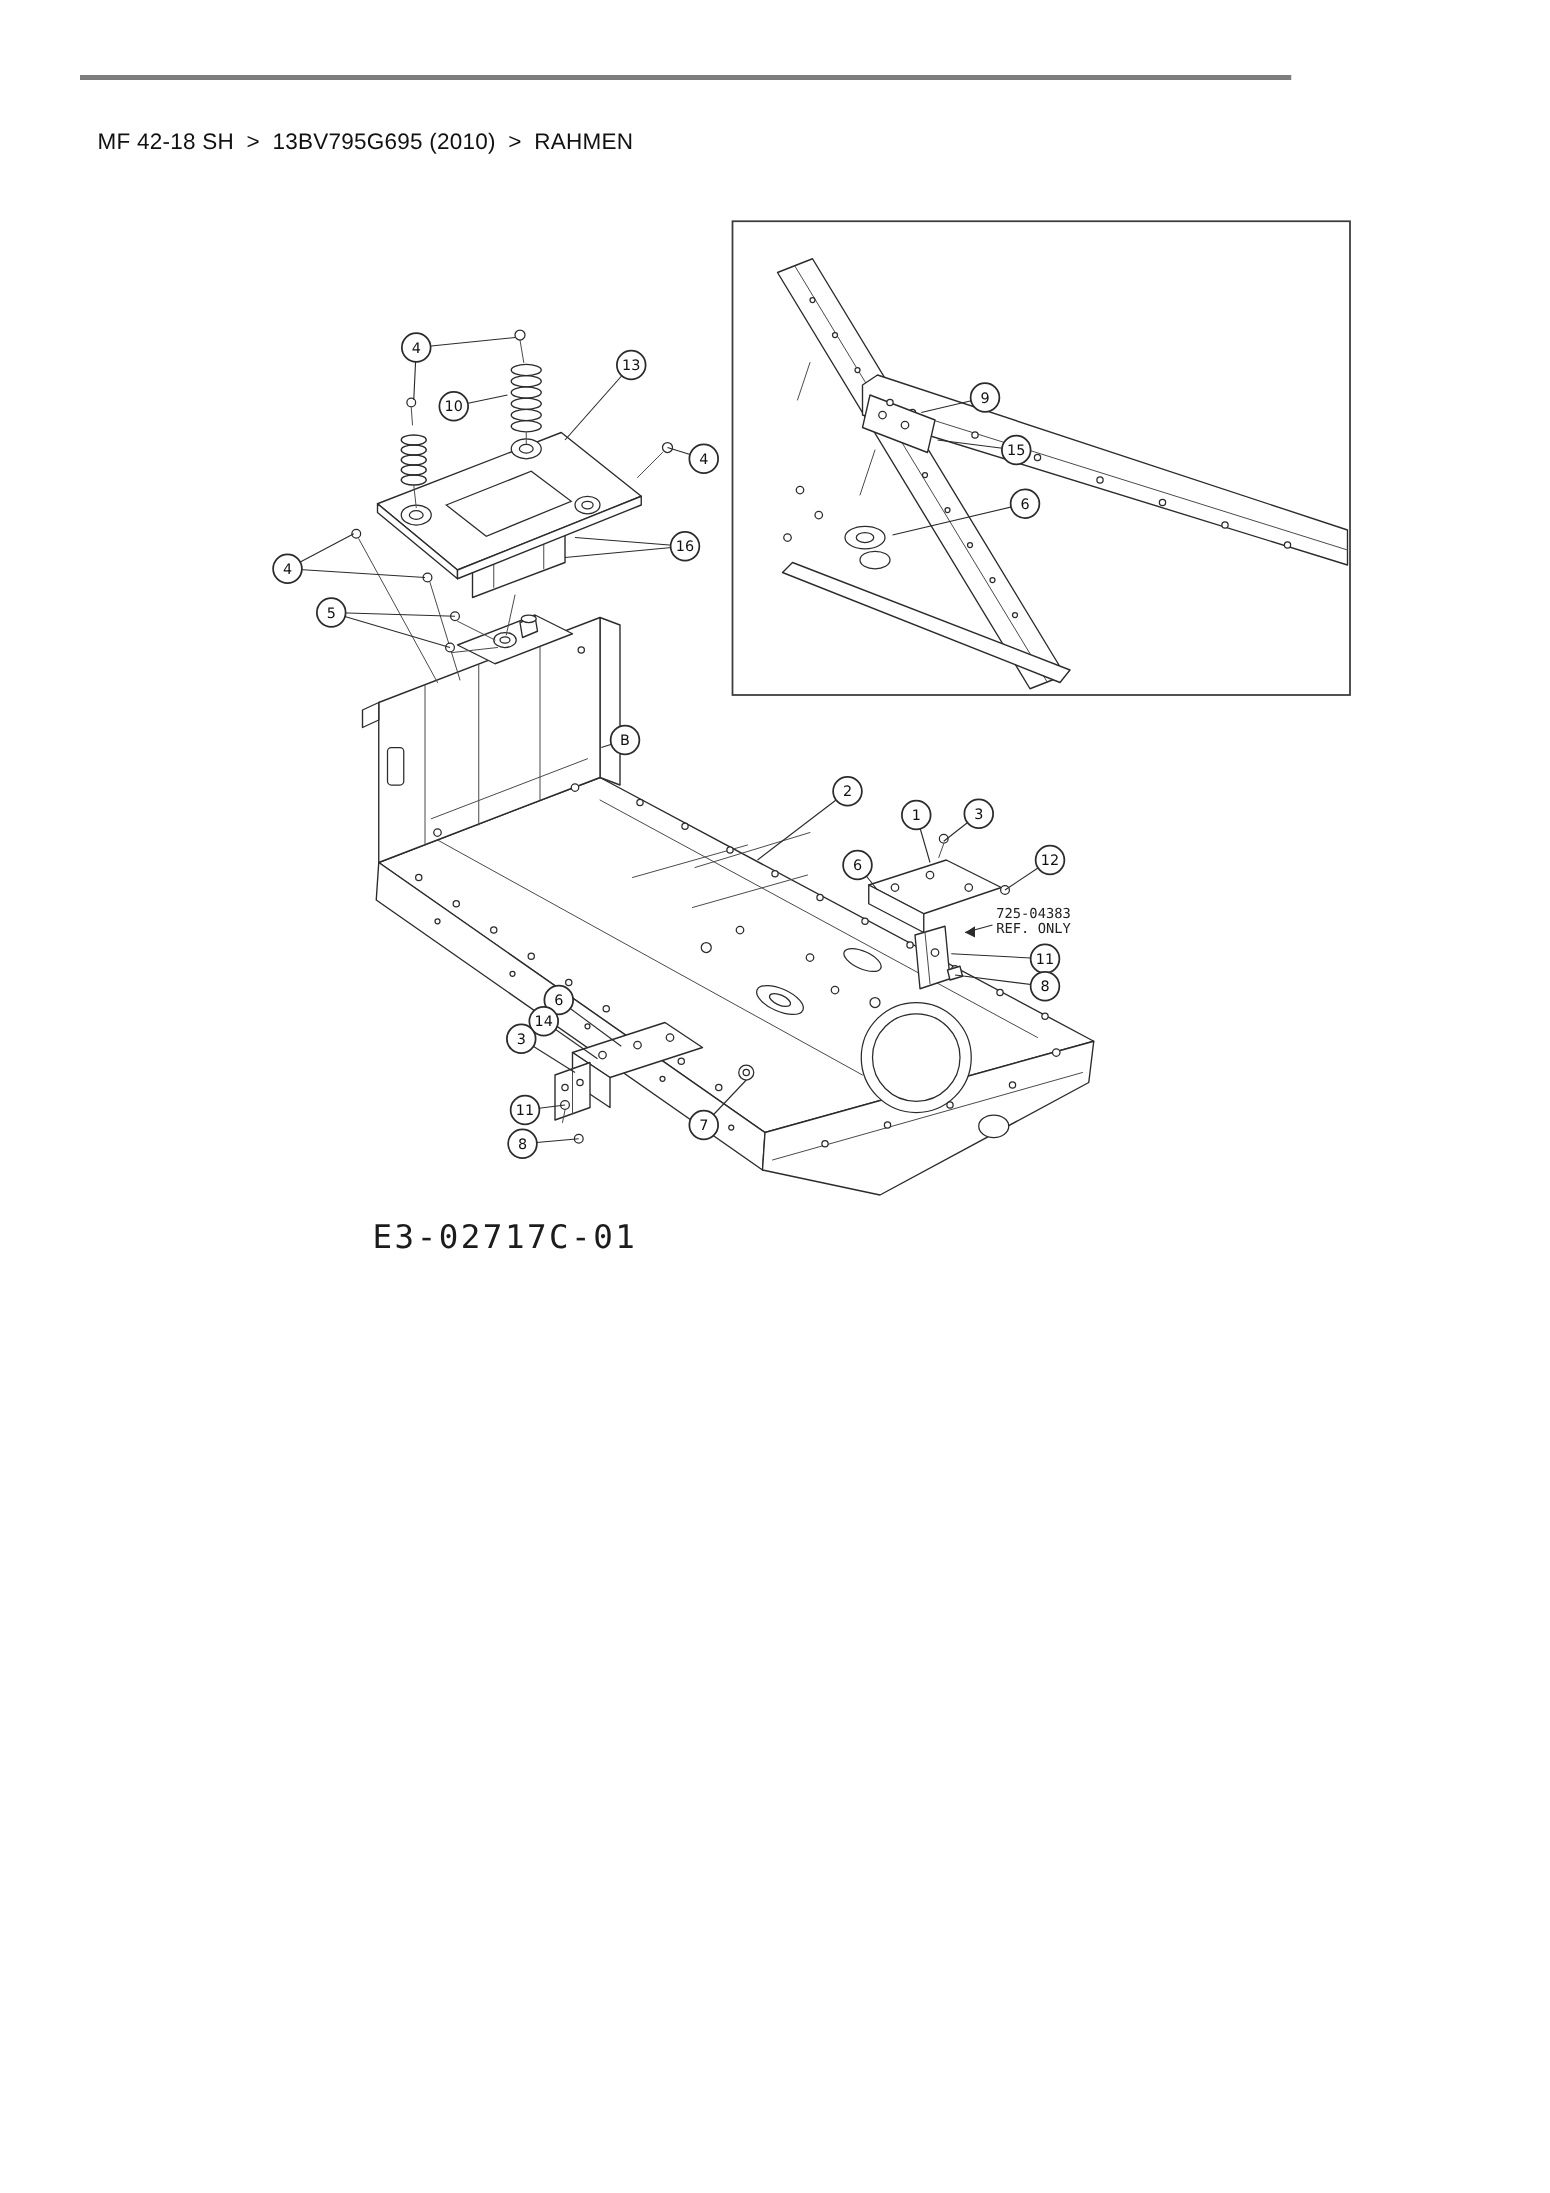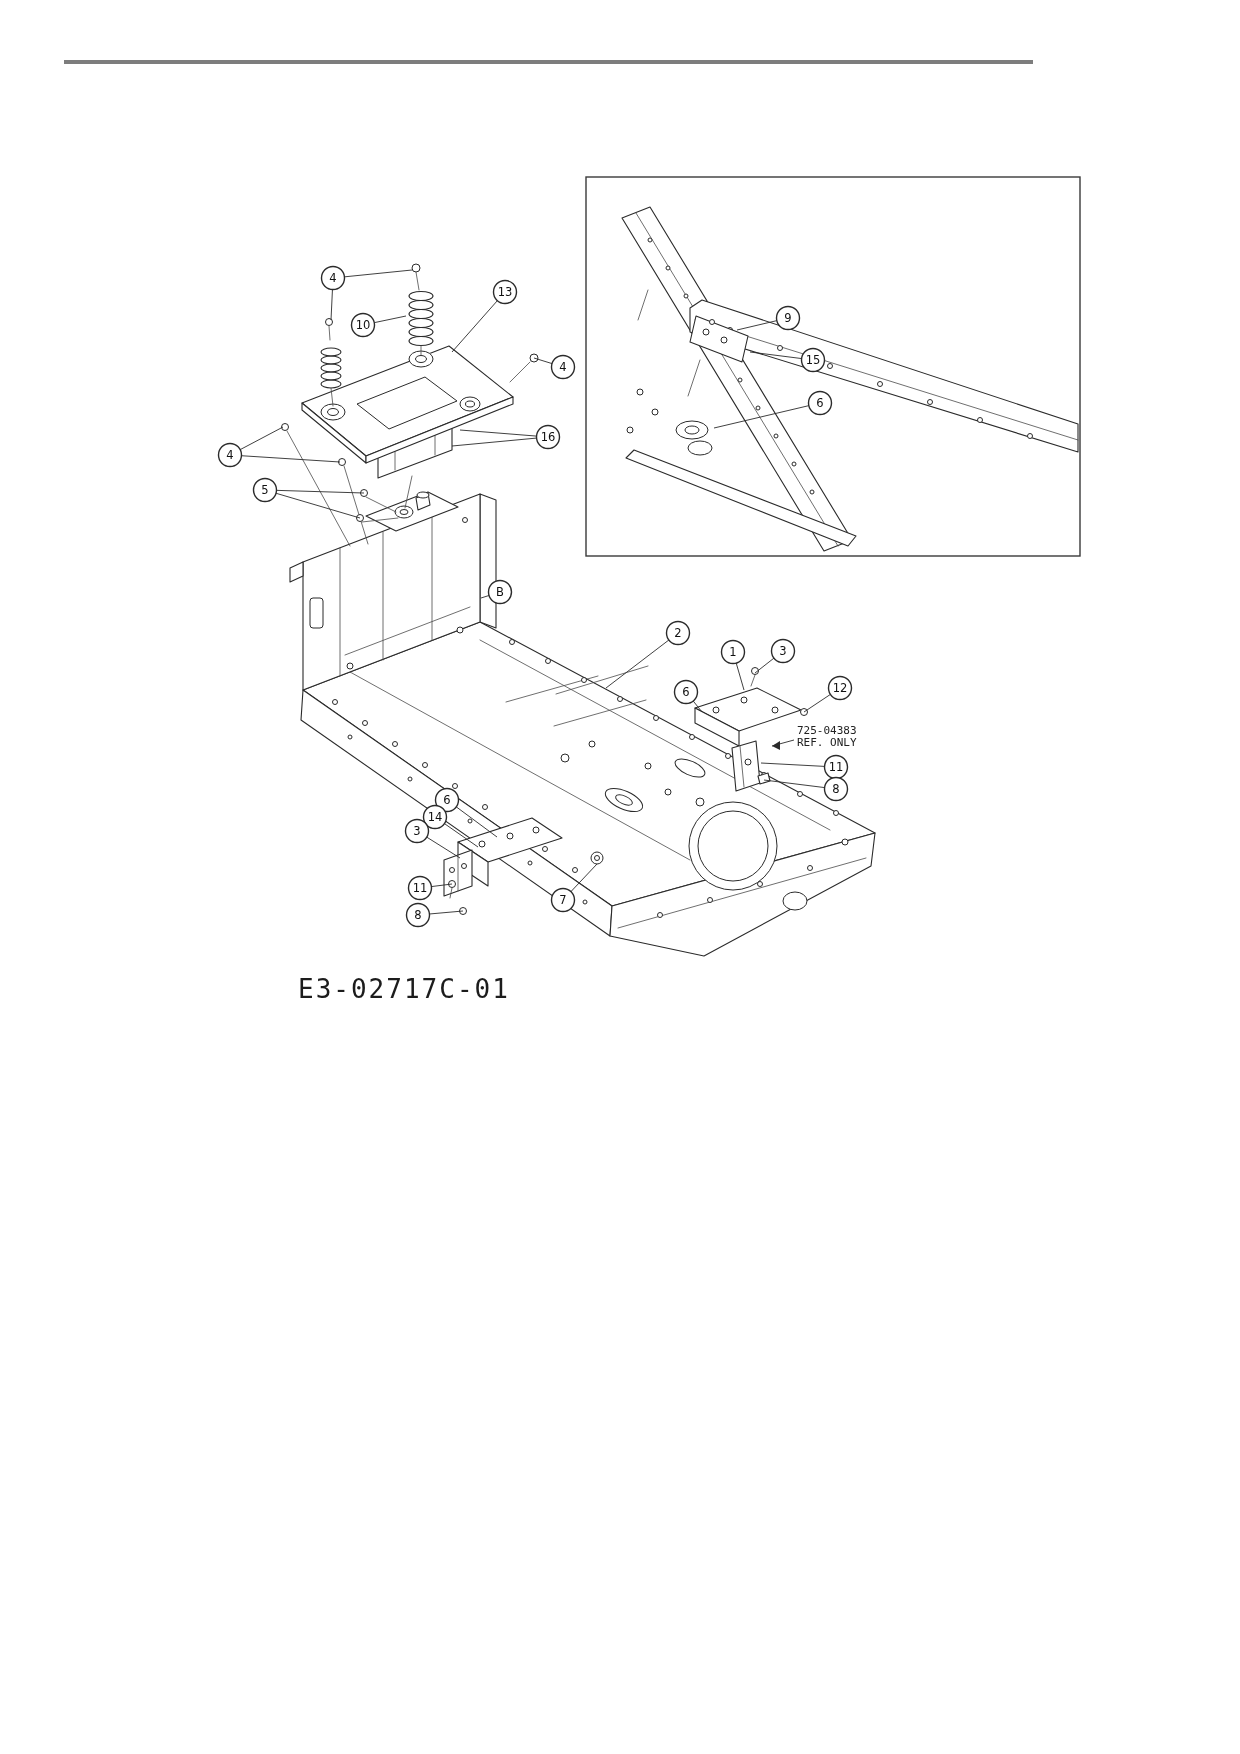--- a/index.html
+++ b/index.html
@@ -21,20 +21,23 @@
   .ref-text{font:11px "DejaVu Sans Mono",monospace;fill:#222;}
   .code-text{font:26px "DejaVu Sans Mono",monospace;fill:#1c1c1c;letter-spacing:2px;}
 </style>
 </head>
 <body>
 
 <div class="page">
 
   <div class="top-rule"></div>
 
+  <div class="breadcrumb">
+    <span>MF 42-18 SH</span><span class="sep">&gt;</span><span>13BV795G695 (2010)</span><span class="sep">&gt;</span><span>RAHMEN</span>
+  </div>
 
   <svg class="diagram" id="diagram-svg" width="1240" height="1754" viewBox="0 0 1240 1754">
 
     <g>
 
       <polygon class="face" points="303,690 480,622 875,833 612,906"></polygon>
 
       <polygon class="face" points="303,690 612,906 610,936 301,720"></polygon>
 
       <polygon class="face" points="612,906 875,833 871,866 704,956 610,936"></polygon>

